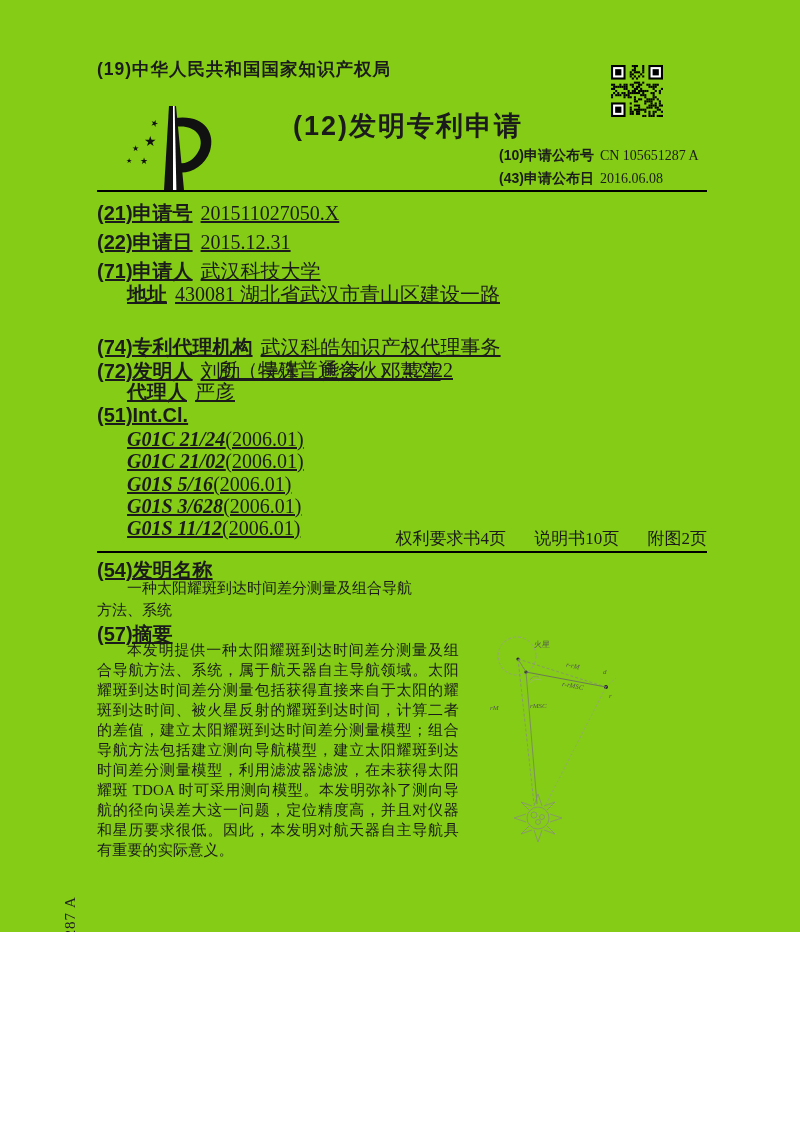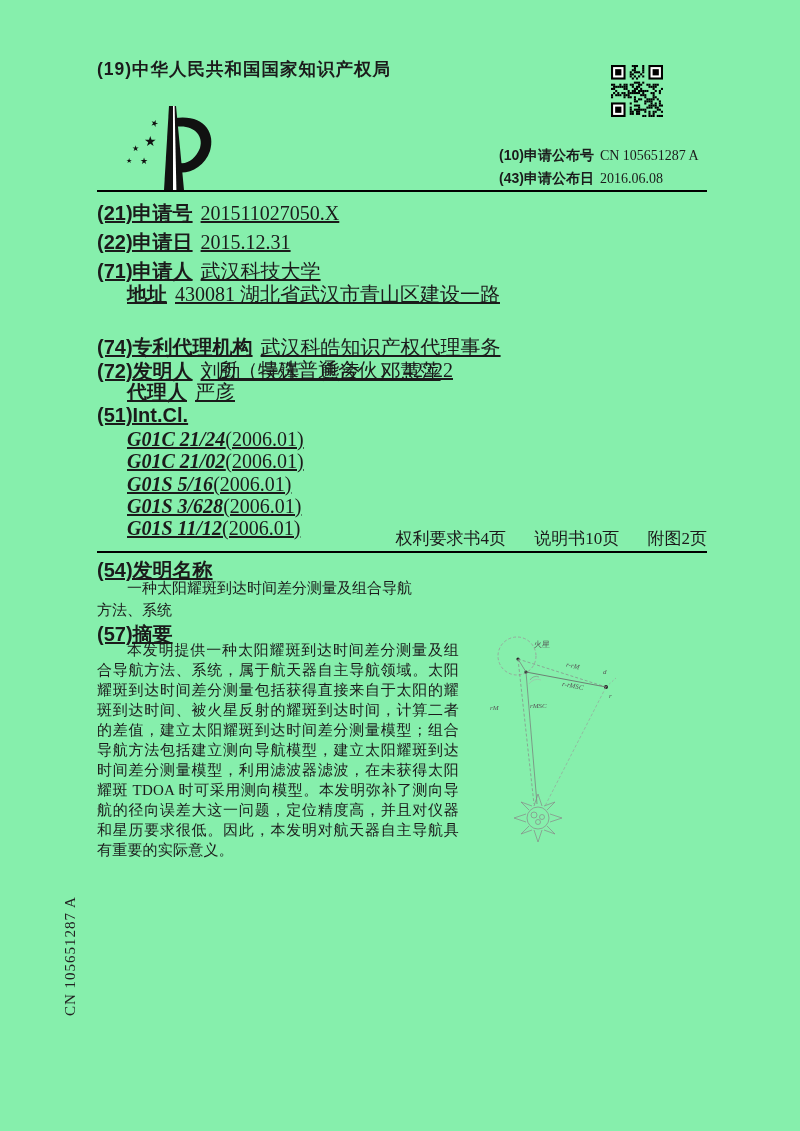--- a/index.html
+++ b/index.html
@@ -1,16 +1,16 @@
 <!DOCTYPE html>
 <html><head>
 <meta charset="utf-8">
 <style>
   html,body{margin:0;padding:0;background:#ffffff;}
-  .page{position:relative;width:800px;height:1131px;background:#86efac;overflow:hidden;
+  .page{position:relative;width:800px;height:932px;background:#84cc16;overflow:hidden;
         font-family:"Liberation Serif","DejaVu Serif",serif;color:#1b1b1b;}
   .sans{font-family:"Liberation Sans","DejaVu Sans",sans-serif;}
   .abs{position:absolute;white-space:nowrap;}
   .office{left:97px;top:57px;font-size:17.5px;font-weight:700;letter-spacing:1px;}
   .doctype{left:293px;top:108px;font-size:27px;font-weight:700;letter-spacing:2px;}
   .pubrow{left:499px;font-size:14px;}
   .pubrow .lbl{margin-right:6px;}
   .lbl{font-family:"Liberation Sans","DejaVu Sans",sans-serif;font-weight:700;}
   .val{font-family:"Liberation Serif","DejaVu Serif",serif;font-weight:400;}
   .hr{position:absolute;left:97px;width:610px;background:#000;}
@@ -43,20 +43,21 @@
     <path d="M52 12 C 80 8, 93 26, 87 45 C 81 63, 62 70, 51 65 L51 55 C 62 61, 72 54, 77 42 C 81 29, 70 18, 52 21 Z" fill="#111"></path>
     <polygon points="46,0 53,0 61,84 41,84" fill="#111"></polygon>
     <polygon points="50,0 51.6,0 53.4,84 50,84" fill="#fff"></polygon>
     <text x="28" y="20" font-size="9" fill="#111" transform="rotate(20 31 16)">★</text>
     <text x="21" y="40" font-size="14" fill="#111">★</text>
     <text x="9" y="45" font-size="8" fill="#111">★</text>
     <text x="3" y="57" font-size="7" fill="#111">★</text>
     <text x="17" y="58" font-size="9" fill="#111">★</text>
   </svg>
 
+  <div class="abs doctype sans">(12)发明专利申请</div>
 
   <svg id="qr-svg" class="qr" width="52" height="52" viewBox="0 0 50 50">
       <rect x="0" y="0" width="14" height="14" fill="#000"></rect>
       <rect x="2" y="2" width="10" height="10" fill="#fff"></rect>
       <rect x="4" y="4" width="6" height="6" fill="#000"></rect>
       <rect x="36" y="0" width="14" height="14" fill="#000"></rect>
       <rect x="38" y="2" width="10" height="10" fill="#fff"></rect>
       <rect x="40" y="4" width="6" height="6" fill="#000"></rect>
       <rect x="0" y="36" width="14" height="14" fill="#000"></rect>
       <rect x="2" y="38" width="10" height="10" fill="#fff"></rect>

